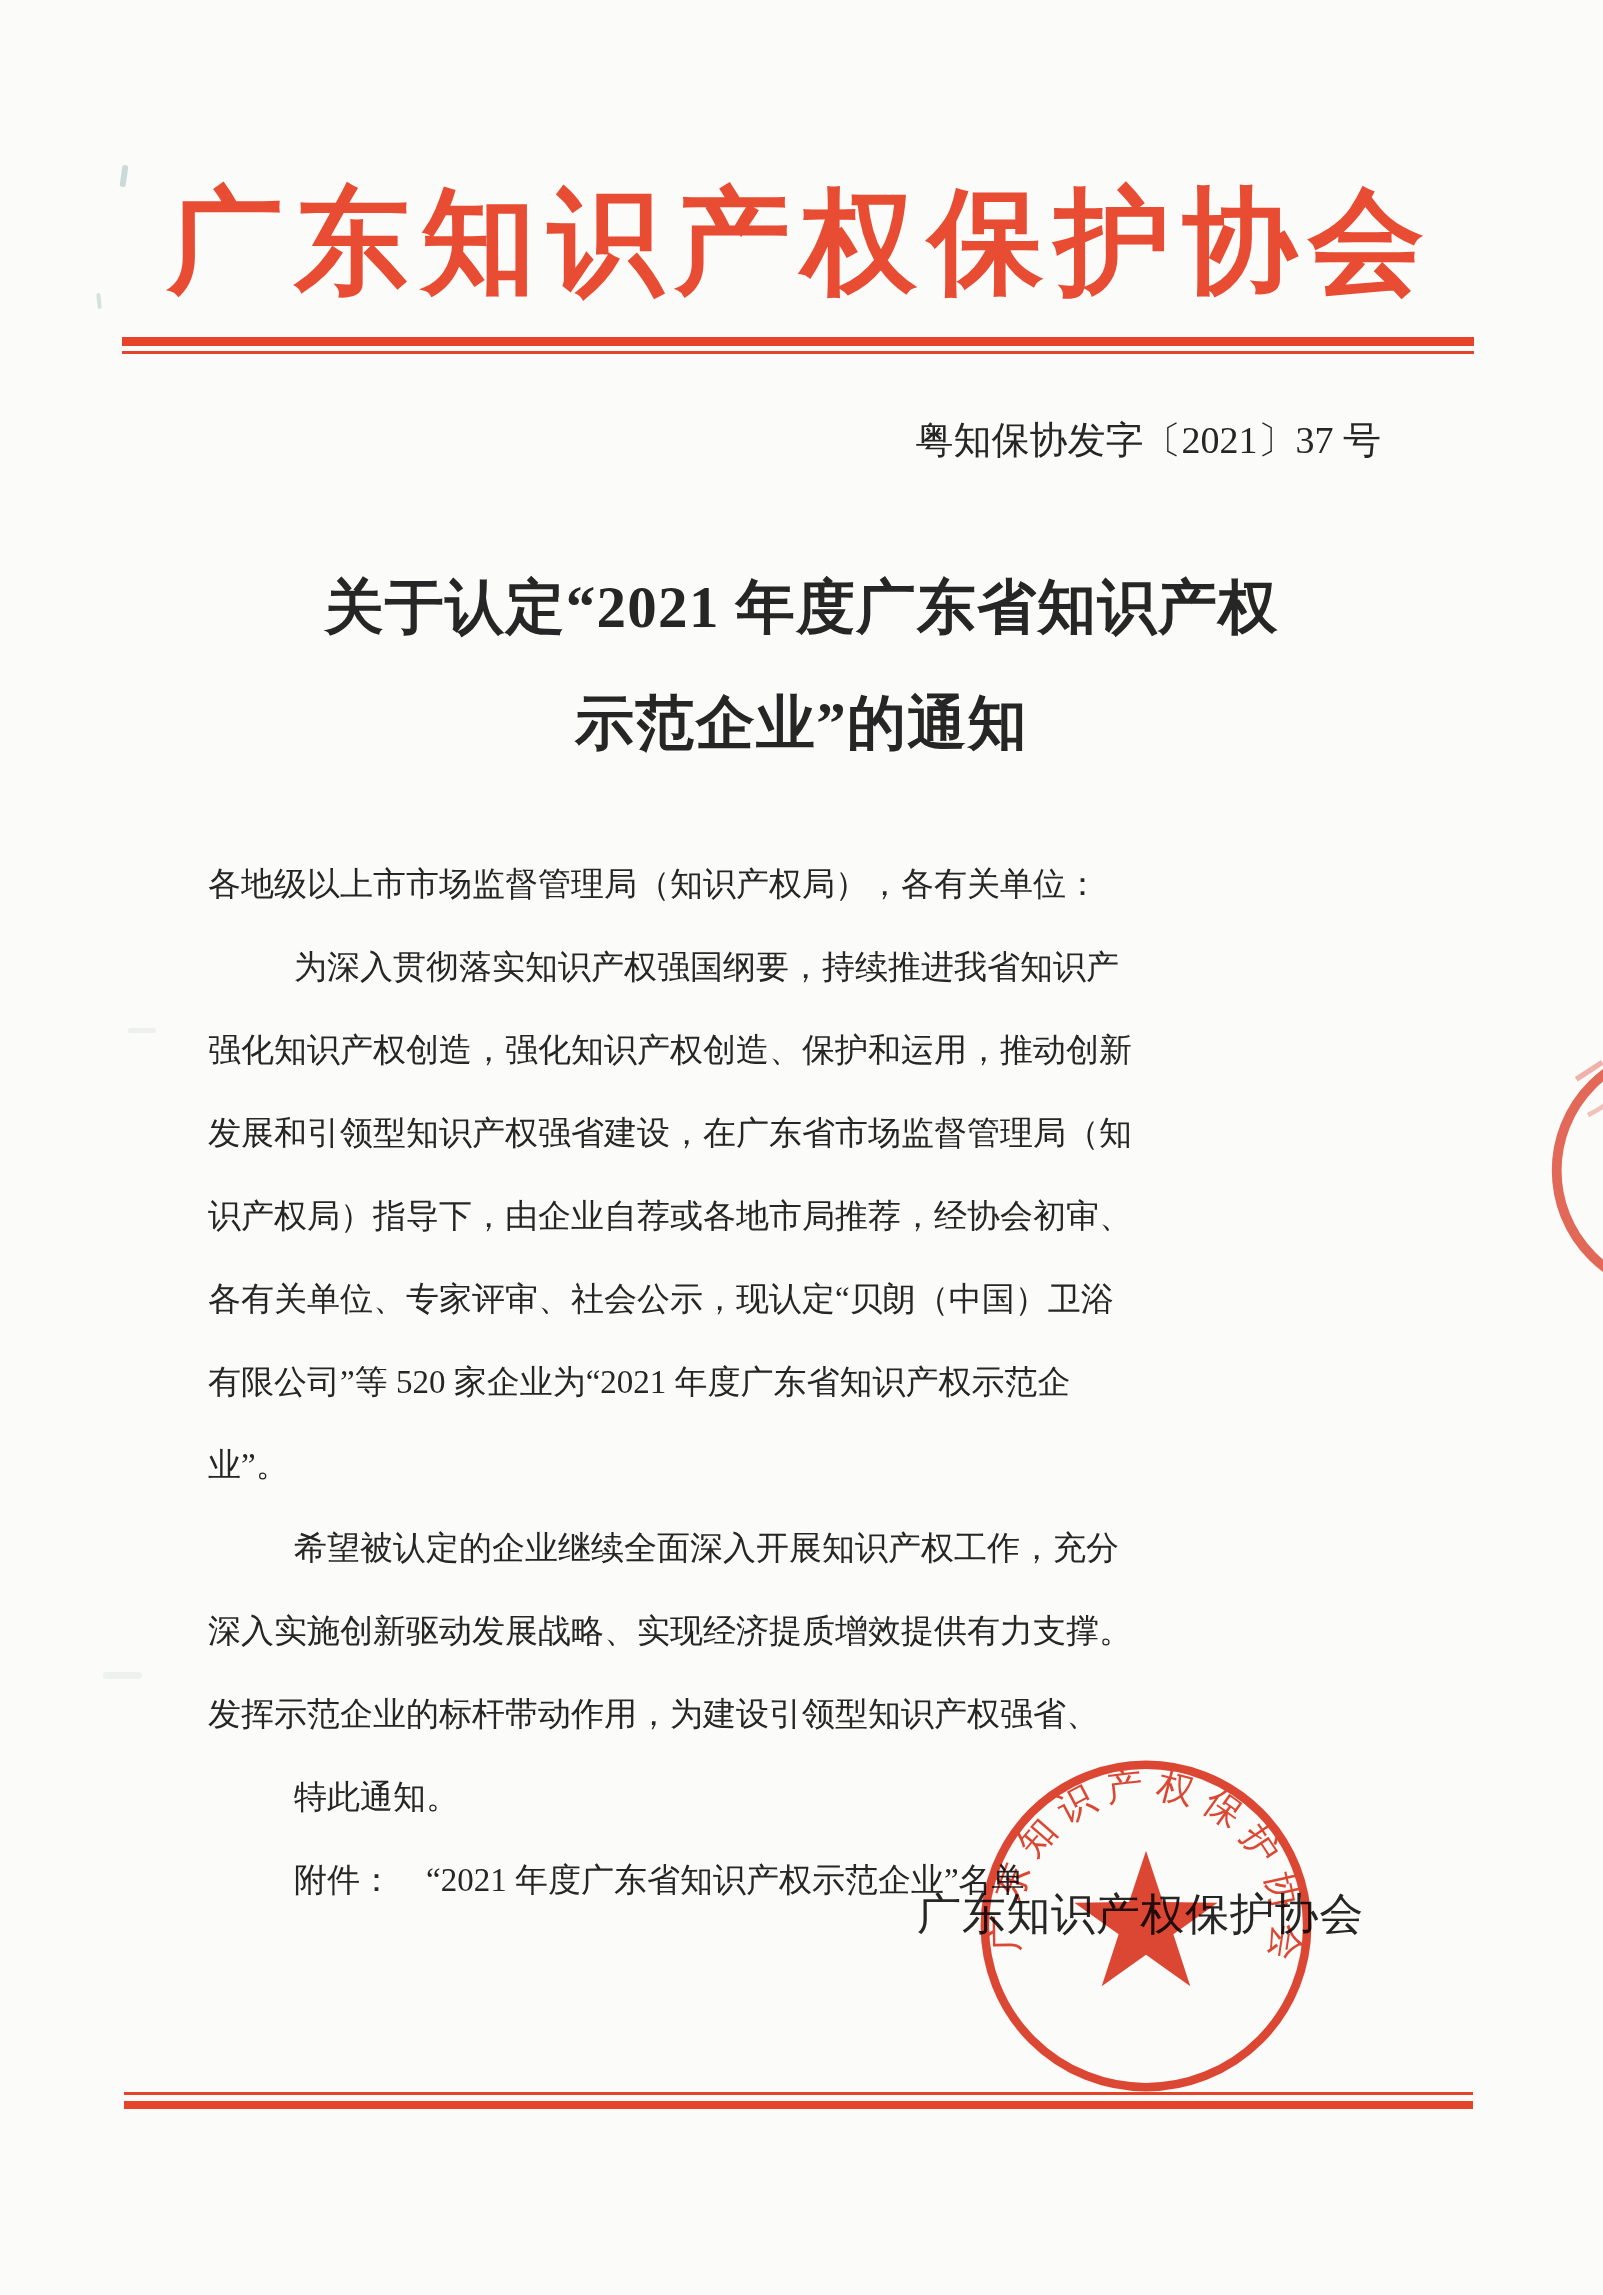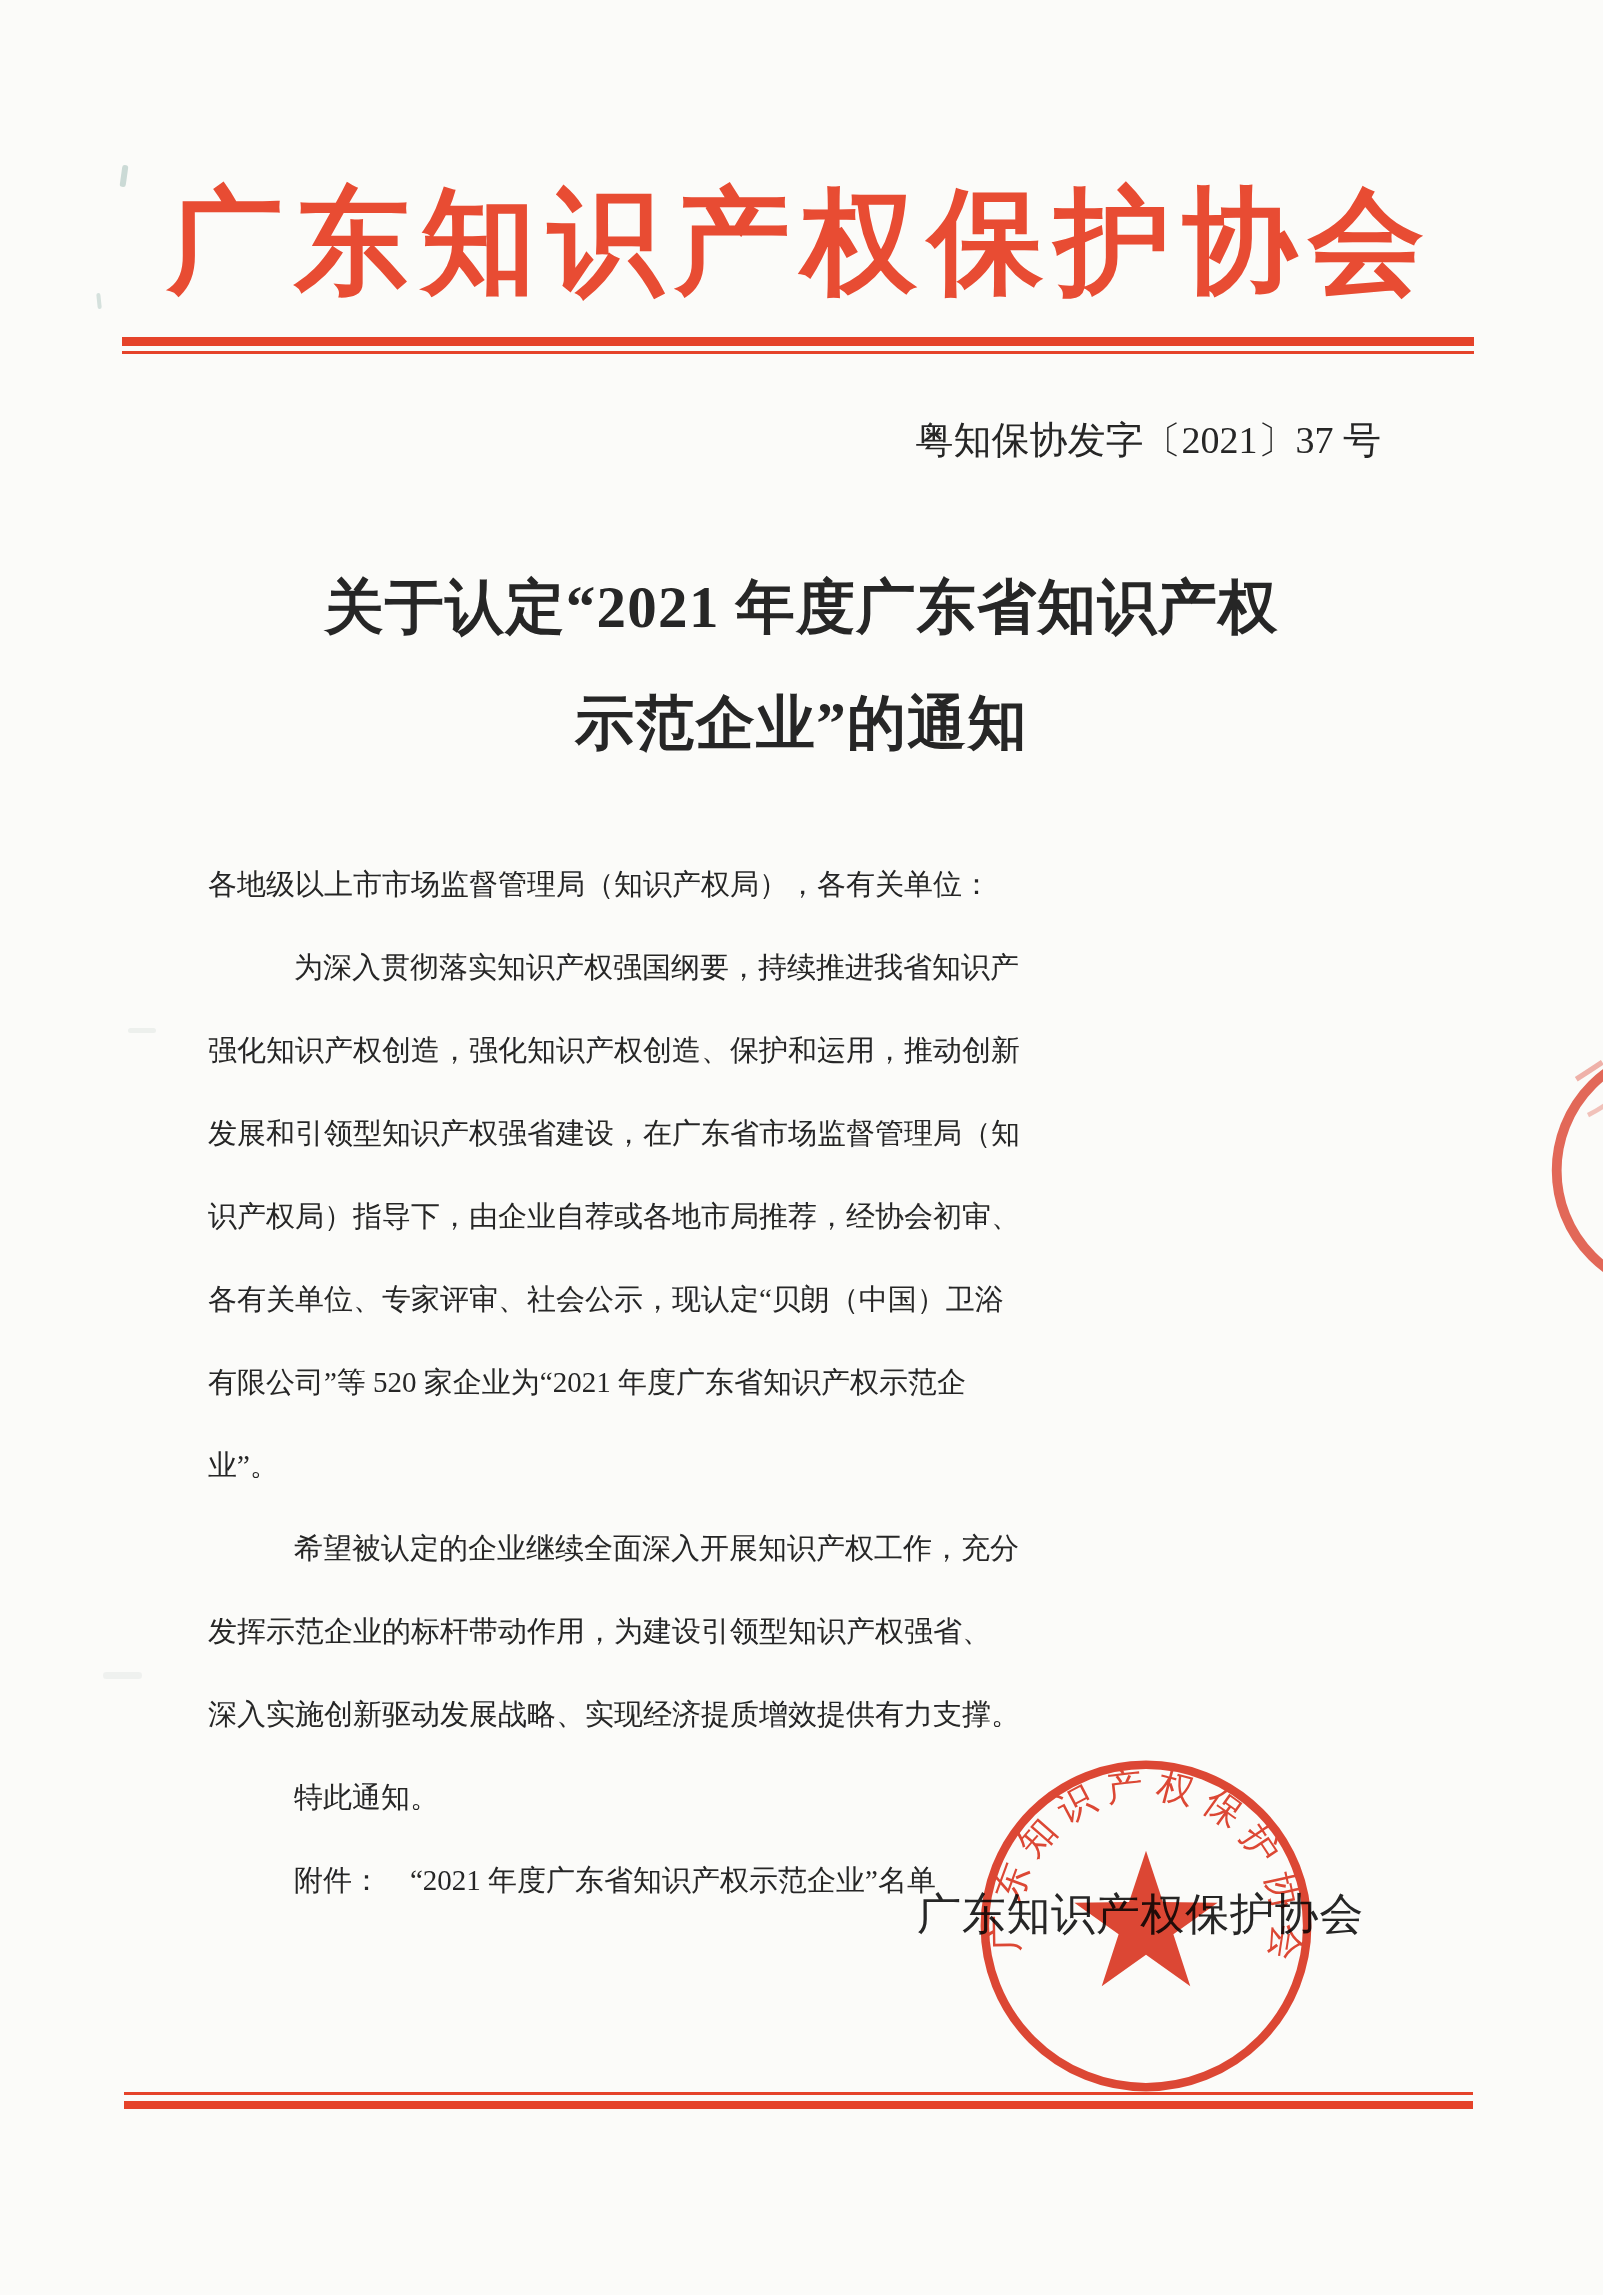--- a/index.html
+++ b/index.html
@@ -41,21 +41,21 @@
     position:absolute;left:0;top:549px;width:100%;
     text-align:center;font-size:59px;font-weight:bold;
     line-height:116px;letter-spacing:1.3px;white-space:nowrap;
   }
   
   .body-block{
     position:absolute;left:208px;top:843px;width:1223px;
   }
   .body-line{
     height:83px;line-height:83px;
-    font-size:29px;white-space:nowrap;
+    font-size:33px;white-space:nowrap;
   }
   .body-line.indent{padding-left:86px;}
   
   .signature{
     position:absolute;left:917px;top:1885px;
     font-size:44px;line-height:59px;white-space:nowrap;letter-spacing:0.7px;
   }
   .date{
     position:absolute;left:966px;top:1974px;
     font-size:44px;line-height:59px;white-space:nowrap;
@@ -95,22 +95,22 @@
   <div class="body-block" id="body-block">
       <div class="body-line">各地级以上市市场监督管理局（知识产权局），各有关单位：</div>
       <div class="body-line indent">为深入贯彻落实知识产权强国纲要，持续推进我省知识产</div>
       <div class="body-line">强化知识产权创造，强化知识产权创造、保护和运用，推动创新</div>
       <div class="body-line">发展和引领型知识产权强省建设，在广东省市场监督管理局（知</div>
       <div class="body-line">识产权局）指导下，由企业自荐或各地市局推荐，经协会初审、</div>
       <div class="body-line">各有关单位、专家评审、社会公示，现认定“贝朗（中国）卫浴</div>
       <div class="body-line">有限公司”等 520 家企业为“2021 年度广东省知识产权示范企</div>
       <div class="body-line">业”。</div>
       <div class="body-line indent">希望被认定的企业继续全面深入开展知识产权工作，充分</div>
+      <div class="body-line">深入实施创新驱动发展战略、实现经济提质增效提供有力支撑。</div>
       <div class="body-line">发挥示范企业的标杆带动作用，为建设引领型知识产权强省、</div>
-      <div class="body-line">深入实施创新驱动发展战略、实现经济提质增效提供有力支撑。</div>
       <div class="body-line indent">特此通知。</div>
       <div class="body-line indent">附件：　“2021 年度广东省知识产权示范企业”名单</div>
     </div>
 
   <div class="signature">广东知识产权保护协会</div>
 
   <svg class="stamp-main" width="338" height="338" viewBox="0 0 516 516">
     <circle cx="258" cy="258" r="246" fill="none" stroke="var(--stamp-red)" stroke-width="13"></circle>
     <polygon points="258,143 283.9,221.4 367.4,222.5 299.8,270.6 325.6,350 258,302 190.4,350 216.2,270.6 148.6,222.5 232.1,221.4" fill="var(--stamp-red)"></polygon>
     <defs>

